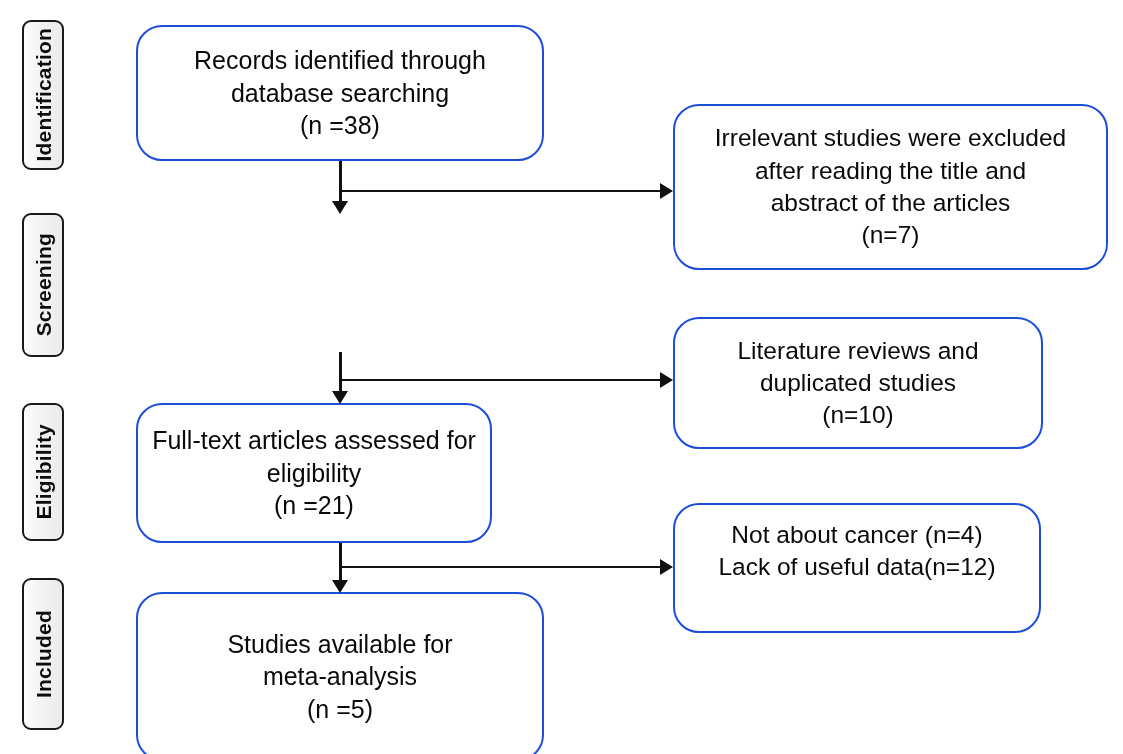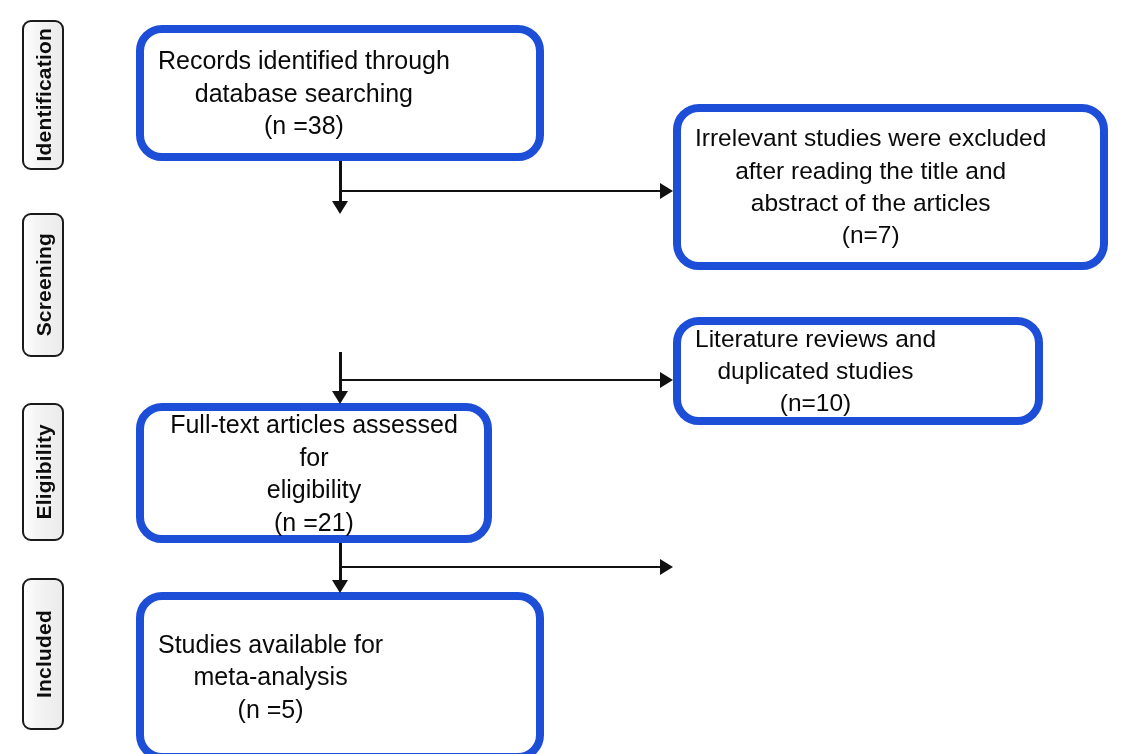--- a/index.html
+++ b/index.html
@@ -39,25 +39,26 @@
     letter-spacing: 0.2px;
     color: #0d0d0d;
     white-space: nowrap;
     line-height: 1;
   }
 
   
   .flow-box {
     position: absolute;
     box-sizing: border-box;
-    border: 8px solid #1d4ed8;
+    border: 2px solid #1d4ed8;
     border-radius: 26px;
     background: #ffffff;
     display: flex;
     align-items: center;
+    justify-content: center;
     text-align: center;
     padding: 6px 14px;
   }
   .flow-box.top-align {
     align-items: flex-start;
     padding-top: 14px;
   }
   .flow-box .box-text {
     font-size: 25px;
     line-height: 1.30;
@@ -138,26 +139,30 @@
 (n =5)</span>
   </div>
 
   <div class="flow-box excl" style="left:673px; top:104px; width:435px; height:166px;">
     <span class="box-text">Irrelevant studies were excluded
 after  reading the title and
 abstract of the articles
 (n=7)</span>
   </div>
 
-  <div class="flow-box excl" style="left:673px; top:317px; width:370px; height:108px;">
+  <div class="flow-box excl" style="left:673px; top:317px; width:370px; height:132px;">
     <span class="box-text">Literature reviews and
 duplicated studies
 (n=10)</span>
   </div>
 
+  <div class="flow-box excl top-align" style="left:673px; top:503px; width:368px; height:130px;">
+    <span class="box-text">Not about cancer (n=4)
+Lack of useful data(n=12)</span>
+  </div>
 
   <div class="conn-v" style="left:339px; top:161px; height:45px;"></div>
   <div class="arrow-down" style="left:332px; top:201px;"></div>
   <div class="conn-h" style="left:339px; top:190px; width:323px;"></div>
   <div class="arrow-right" style="left:660px; top:183px;"></div>
 
   <div class="conn-v" style="left:339px; top:352px; height:44px;"></div>
   <div class="arrow-down" style="left:332px; top:391px;"></div>
   <div class="conn-h" style="left:339px; top:379px; width:323px;"></div>
   <div class="arrow-right" style="left:660px; top:372px;"></div>

